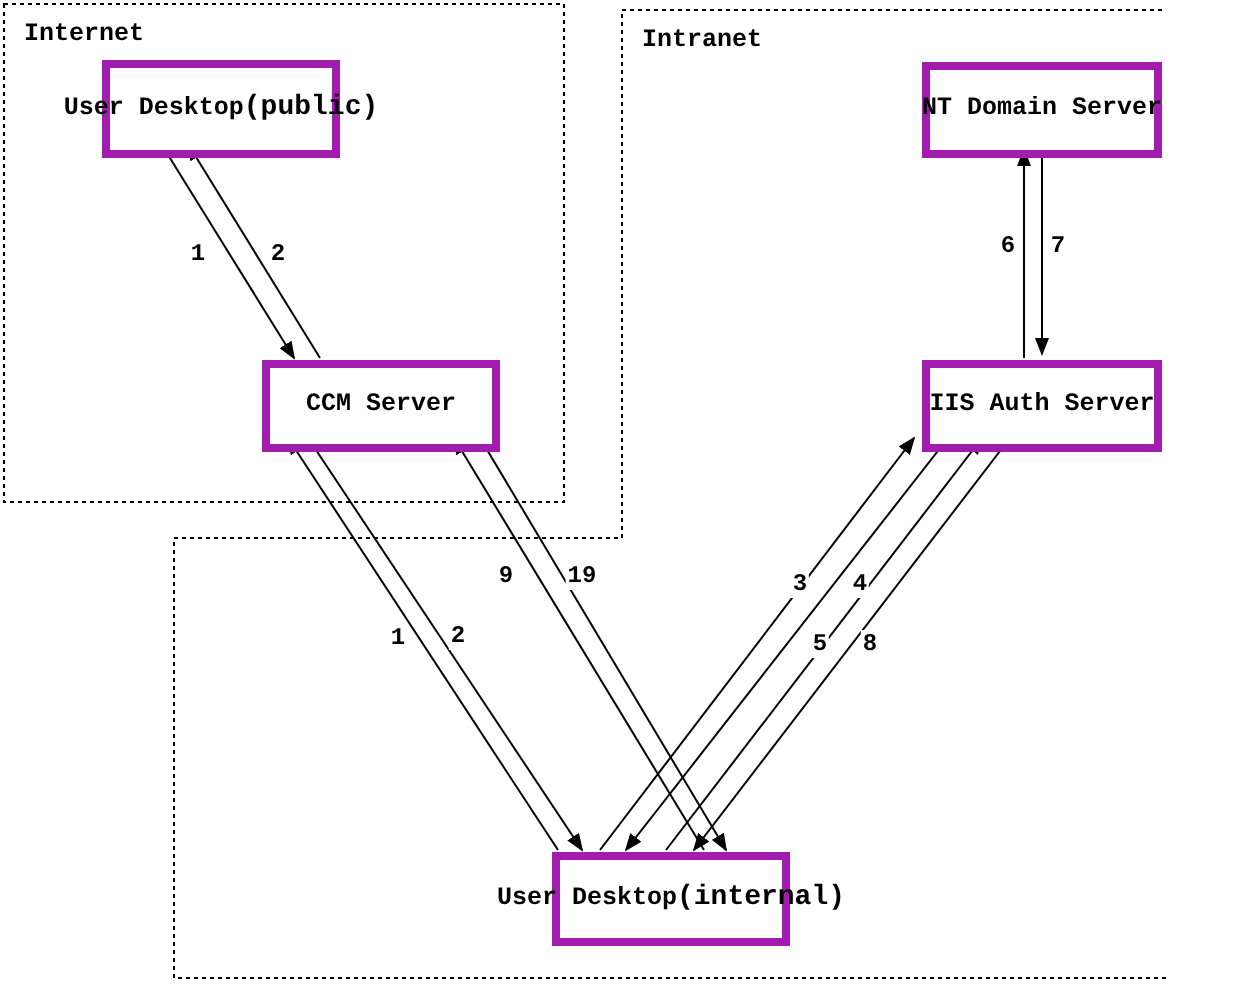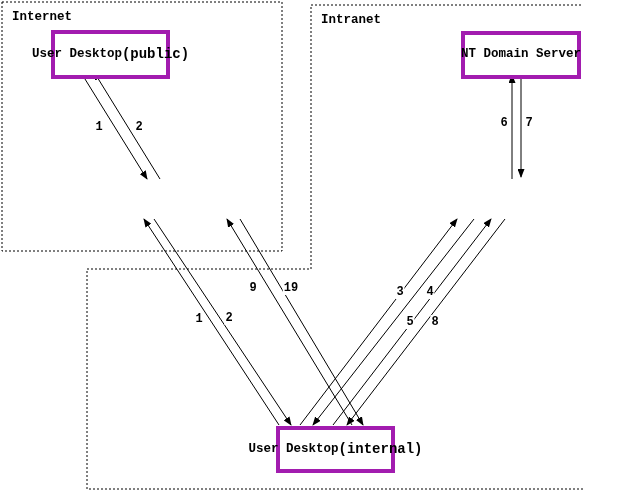--- a/index.html
+++ b/index.html
@@ -66,25 +66,31 @@
   </svg>
 
   <span class="region-label" style="left:12px;top:10px;">Internet</span>
   <span class="region-label" style="left:321px;top:13px;font-family:Liberation Mono, monospace;">Intranet</span>
 
   <div class="node" style="left:51px;top:30px;width:111px;height:41px;">
     <span class="title">User Desktop</span>
     <span class="subtitle">(public)</span>
   </div>
 
+  <div class="node" style="left:131px;top:180px;width:111px;height:38px;">
+    <span class="title">CCM Server</span>
+  </div>
 
   <div class="node" style="left:461px;top:31px;width:112px;height:40px;">
     <span class="title">NT Domain Server</span>
   </div>
 
+  <div class="node" style="left:461px;top:180px;width:112px;height:38px;">
+    <span class="title">IIS Auth Server</span>
+  </div>
 
   <div class="node" style="left:276px;top:426px;width:111px;height:39px;">
     <span class="title">User Desktop</span>
     <span class="subtitle">(internal)</span>
   </div>
 
   <span class="edge-label" style="left:99px;top:127px;">1</span>
   <span class="edge-label" style="left:139px;top:127px;">2</span>
   <span class="edge-label" style="left:199px;top:319px;">1</span>
   <span class="edge-label" style="left:229px;top:318px;">2</span>

